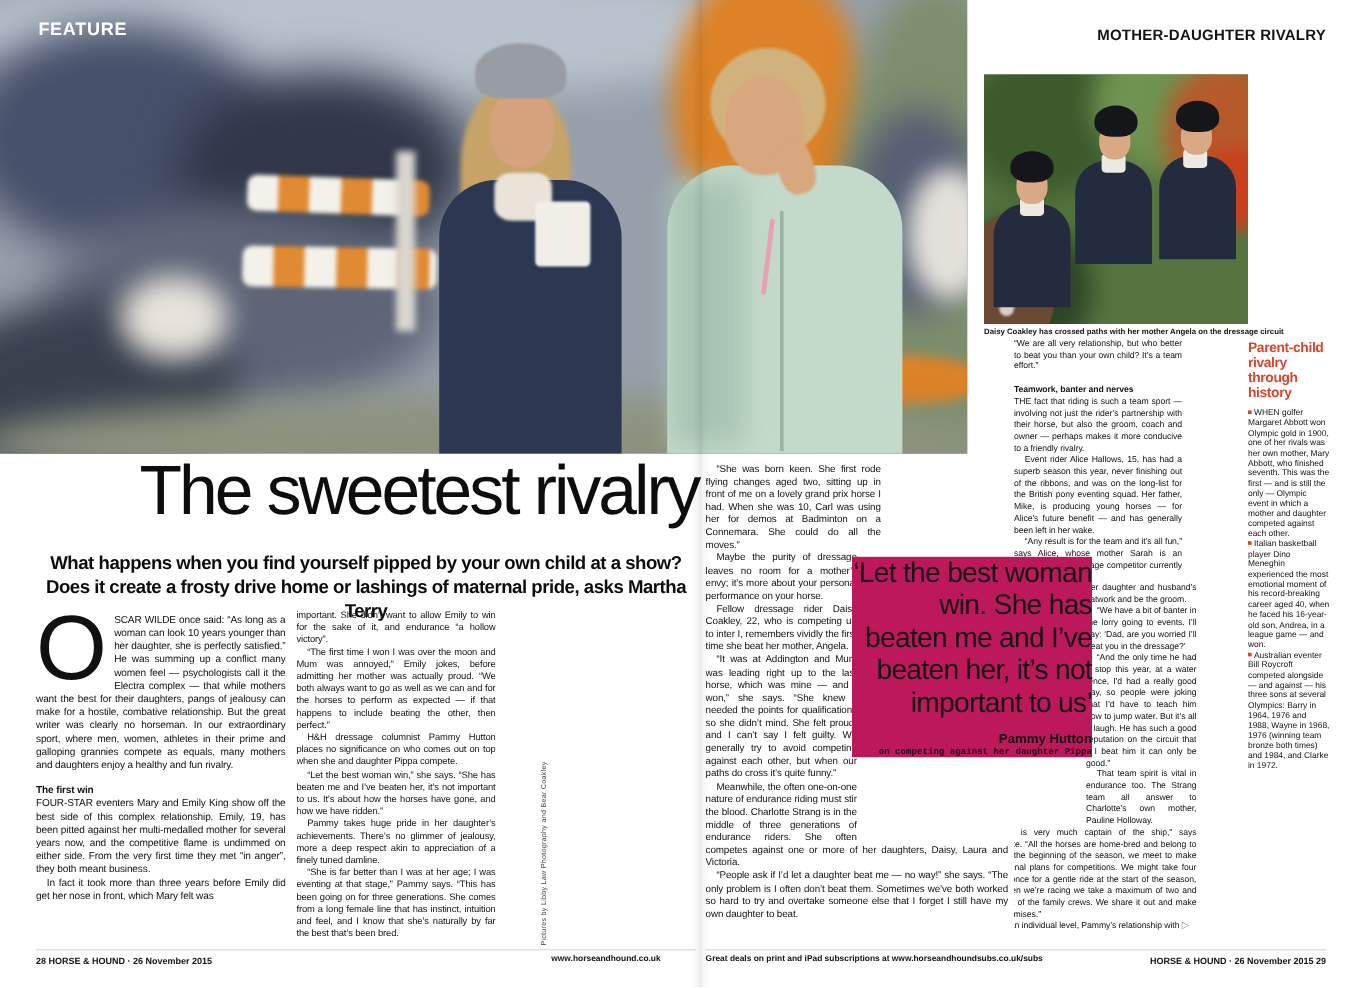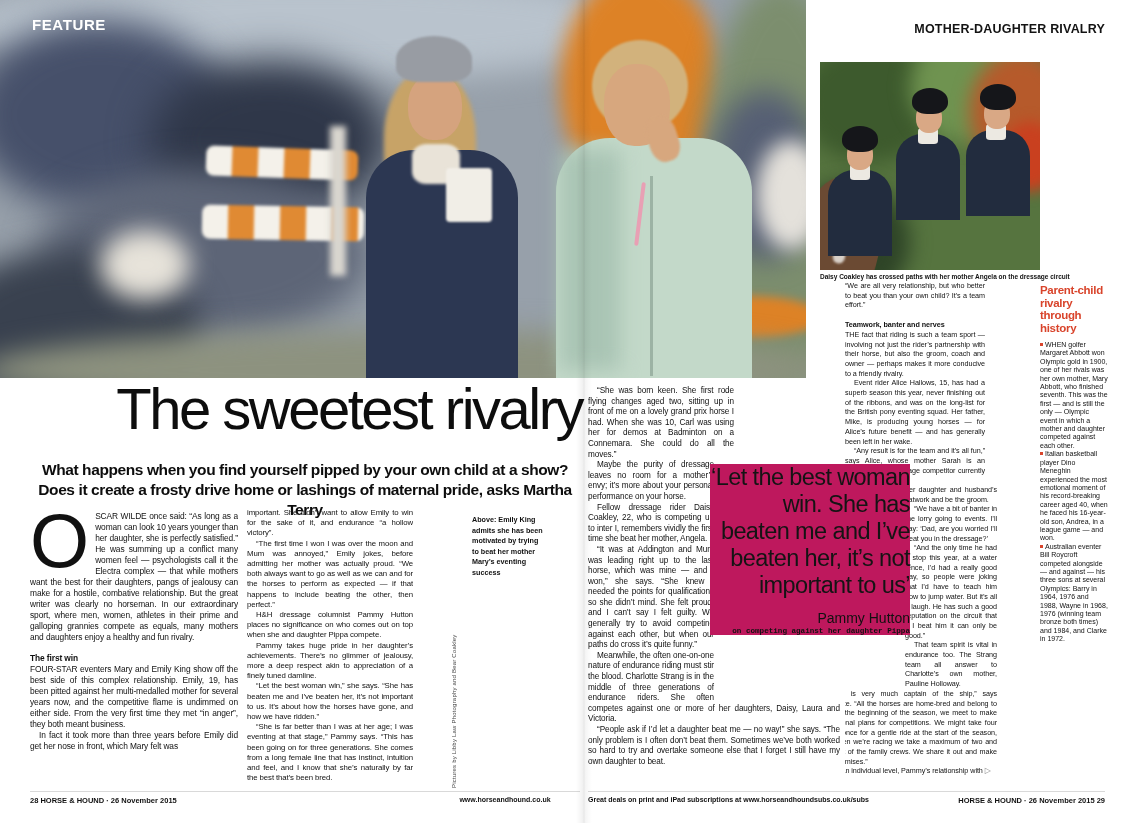--- a/index.html
+++ b/index.html
@@ -85,21 +85,21 @@
                    writing-mode:vertical-rl;transform:rotate(180deg);
                    font-size:6px;color:#444;letter-spacing:.2px;}
 
   .colAB{position:absolute;left:588px;top:386px;width:252px;height:406px;overflow:hidden;
          font-size:8.2px;line-height:10.6px;letter-spacing:-.1px;}
   .spacer-top{float:right;width:106px;height:74px;}
   .spacer-quote{float:right;clear:right;width:126px;height:238px;}
 
   .pull-quote{position:absolute;left:710px;top:464px;width:200px;background:#be185d;z-index:4;text-align:right;}
   .pq-text{font-size:23.5px;line-height:27px;letter-spacing:-.6px;color:#141414;font-weight:400;}
-  .pq-name{font-weight:normal;font-size:14px;margin-top:11px;}
+  .pq-name{font-weight:bold;font-size:11px;margin-top:11px;}
   .pq-detail{font-weight:bold;font-size:7.6px;margin-top:1px;font-family:Liberation Mono, monospace;}
 
   .colC{position:absolute;left:845px;top:281px;width:152px;height:512px;overflow:hidden;
         font-size:7.2px;line-height:9.7px;letter-spacing:-.05px;}
   .colC-top{width:140px;}
   .colC-narrow{margin-left:60px;width:92px;}
   .colC-wide{margin-left:-24px;width:176px;}
   .arrow{color:#8a8a8a;font-size:8px;}
 
   
@@ -196,26 +196,25 @@
     <p class="just">SCAR WILDE once said: “As long as a woman can look 10 years younger than her daughter, she is perfectly satisfied.” He was summing up a conflict many women feel — psychologists call it the Electra complex — that while mothers want the best for their daughters, pangs of jealousy can make for a hostile, combative relationship. But the great writer was clearly no horseman. In our extraordinary sport, where men, women, athletes in their prime and galloping grannies compete as equals, many mothers and daughters enjoy a healthy and fun rivalry.</p>
     <p class="subhead">The first win</p>
     <p class="just">FOUR-STAR eventers Mary and Emily King show off the best side of this complex relationship. Emily, 19, has been pitted against her multi-medalled mother for several years now, and the competitive flame is undimmed on either side. From the very first time they met “in anger”, they both meant business.</p>
     <p class="just indent">In fact it took more than three years before Emily did get her nose in front, which Mary felt was</p>
   </div>
 
   <div class="col2">
     <p class="just">important. She didn’t want to allow Emily to win for the sake of it, and endurance “a hollow victory”.</p>
     <p class="just indent">“The first time I won I was over the moon and Mum was annoyed,” Emily jokes, before admitting her mother was actually proud. “We both always want to go as well as we can and for the horses to perform as expected — if that happens to include beating the other, then perfect.”</p>
     <p class="just indent">H&amp;H dressage columnist Pammy Hutton places no significance on who comes out on top when she and daughter Pippa compete.</p>
+    <p class="just indent">“Let the best woman win,” she says. “She has beaten me and I’ve beaten her, it’s not important to us. It’s about how the horses have gone, and how we have ridden.”</p>
     <p class="just indent">Pammy takes huge pride in her daughter’s achievements. There’s no glimmer of jealousy, more a deep respect akin to appreciation of a finely tuned damline.</p>
-    <p class="just indent">“Let the best woman win,” she says. “She has beaten me and I’ve beaten her, it’s not important to us. It’s about how the horses have gone, and how we have ridden.”</p>
     <p class="just indent">“She is far better than I was at her age; I was eventing at that stage,” Pammy says. “This has been going on for three generations. She comes from a long female line that has instinct, intuition and feel, and I know that she’s naturally by far the best that’s been bred.</p>
   </div>
 
-  <div class="left-caption">Above: Emily King admits she has been motivated by trying to beat her mother Mary’s eventing success</div>
   <div class="credit-vertical">Pictures by Libby Law Photography and Bear Coakley</div>
 
   <div class="colAB">
     <div class="spacer-top"></div>
     <div class="spacer-quote"></div>
     <p class="just indent">“She was born keen. She first rode flying changes aged two, sitting up in front of me on a lovely grand prix horse I had. When she was 10, Carl was using her for demos at Badminton on a Connemara. She could do all the moves.”</p>
     <p class="just indent">Maybe the purity of dressage leaves no room for a mother’s envy; it’s more about your personal performance on your horse.</p>
     <p class="just indent">Fellow dressage rider Daisy Coakley, 22, who is competing up to inter I, remembers vividly the first time she beat her mother, Angela.</p>
     <p class="just indent">“It was at Addington and Mum was leading right up to the last horse, which was mine — and I won,” she says. “She knew I needed the points for qualifications so she didn’t mind. She felt proud, and I can’t say I felt guilty. We generally try to avoid competing against each other, but when our paths do cross it’s quite funny.”</p>
     <p class="just indent">Meanwhile, the often one-on-one nature of endurance riding must stir the blood. Charlotte Strang is in the middle of three generations of endurance riders. She often competes against one or more of her daughters, Daisy, Laura and Victoria.</p>

